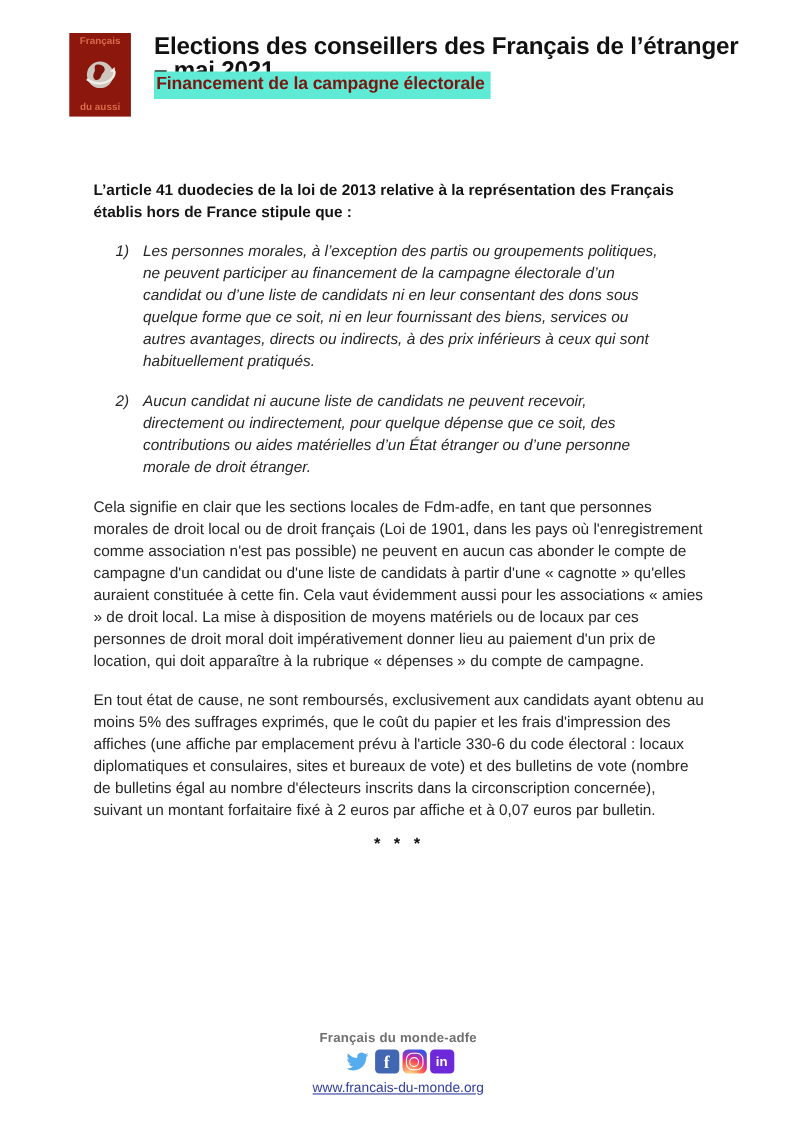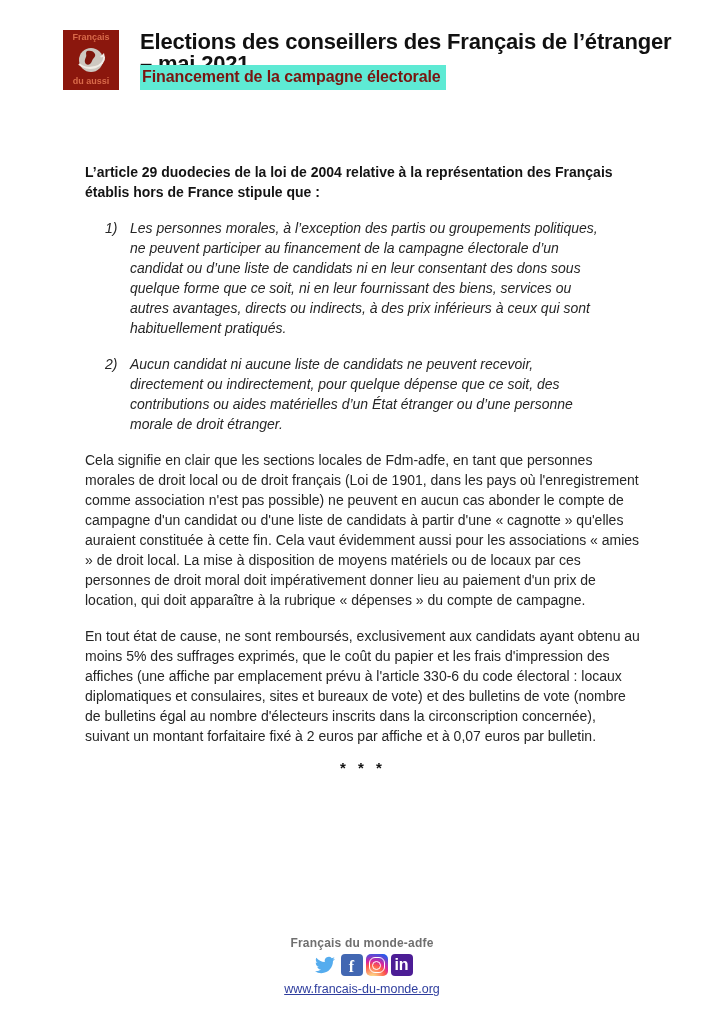--- a/index.html
+++ b/index.html
@@ -9,21 +9,21 @@
     background:#ffffff;
     font-family:"Liberation Sans","DejaVu Sans",sans-serif;
     color:#222;
     overflow:hidden;
     margin:0 auto;
   }
 
   
   .logo{
     position:absolute;left:63px;top:30px;
-    width:56px;height:60px;
+    width:56px;height:76px;
     background:#8b170d;
     display:flex;flex-direction:column;align-items:center;justify-content:space-between;
     padding:3px 0 4px 0;box-sizing:border-box;
   }
   .logo .logo-txt{
     font-size:9px;font-weight:bold;color:#d96a4a;line-height:9px;letter-spacing:0;
   }
   .doc-title{
     position:absolute;left:140px;top:31px;width:540px;
     font-size:22px;font-weight:bold;color:#111;letter-spacing:-0.2px;
@@ -70,21 +70,21 @@
   .social-row{
     margin-top:2px;height:26px;
     display:flex;align-items:center;justify-content:center;gap:3px;
   }
   .sq{
     width:22px;height:22px;border-radius:4px;
     display:flex;align-items:center;justify-content:center;
     color:#fff;box-sizing:border-box;cursor:pointer;
   }
   .fb{background:#4267b2;font-weight:bold;font-size:16px;line-height:22px;font-family:"Liberation Serif",serif;padding-top:3px;}
-  .li{background:#4c1d95;font-weight:bold;font-size:16px;}
+  .li{background:#6d28d9;font-weight:bold;font-size:12px;}
   .ig{
     position:relative;border-radius:5px;
     background:radial-gradient(circle at 30% 110%, #fdf497 0%, #fd5949 45%, #d6249f 60%, #285aeb 90%);
   }
   .ig::before{content:"";position:absolute;inset:3px;border:1.6px solid #fff;border-radius:6px;}
   .ig::after{content:"";position:absolute;inset:6.5px;border:1.6px solid #fff;border-radius:50%;}
   .tw{width:26px;height:22px;display:flex;align-items:center;justify-content:center;cursor:pointer;}
   .site-link{
     display:inline-block;margin-top:4px;
     font-size:12.5px;color:#2f3e9e;text-decoration:underline;cursor:pointer;text-align:center;
@@ -107,21 +107,21 @@
   </div>
 
   <div class="doc-title">Elections des conseillers des Français de l’étranger – mai 2021</div>
 
   <div class="subtitle-wrap">
     <span class="subtitle">Financement de la campagne électorale</span>
   </div>
 
   <div class="doc-body">
 
-    <p class="intro">L’article 29 duodecies de la loi de 2004 relative à la représentation des Français établis hors de France stipule que :</p>
+    <p class="intro">L’article 41 duodecies de la loi de 2013 relative à la représentation des Français établis hors de France stipule que :</p>
 
     <div class="legal-list">
       <div class="legal-item">
         <span class="num">1)</span>
         <span class="txt">Les personnes morales, à l’exception des partis ou groupements politiques, ne peuvent participer au financement de la campagne électorale d’un candidat ou d’une liste de candidats ni en leur consentant des dons sous quelque forme que ce soit, ni en leur fournissant des biens, services ou autres avantages, directs ou indirects, à des prix inférieurs à ceux qui sont habituellement pratiqués.</span>
       </div>
       <div class="legal-item">
         <span class="num">2)</span>
         <span class="txt">Aucun candidat ni aucune liste de candidats ne peuvent recevoir, directement ou indirectement, pour quelque dépense que ce soit, des contributions ou aides matérielles d’un État étranger ou d’une personne morale de droit étranger.</span>
       </div>

